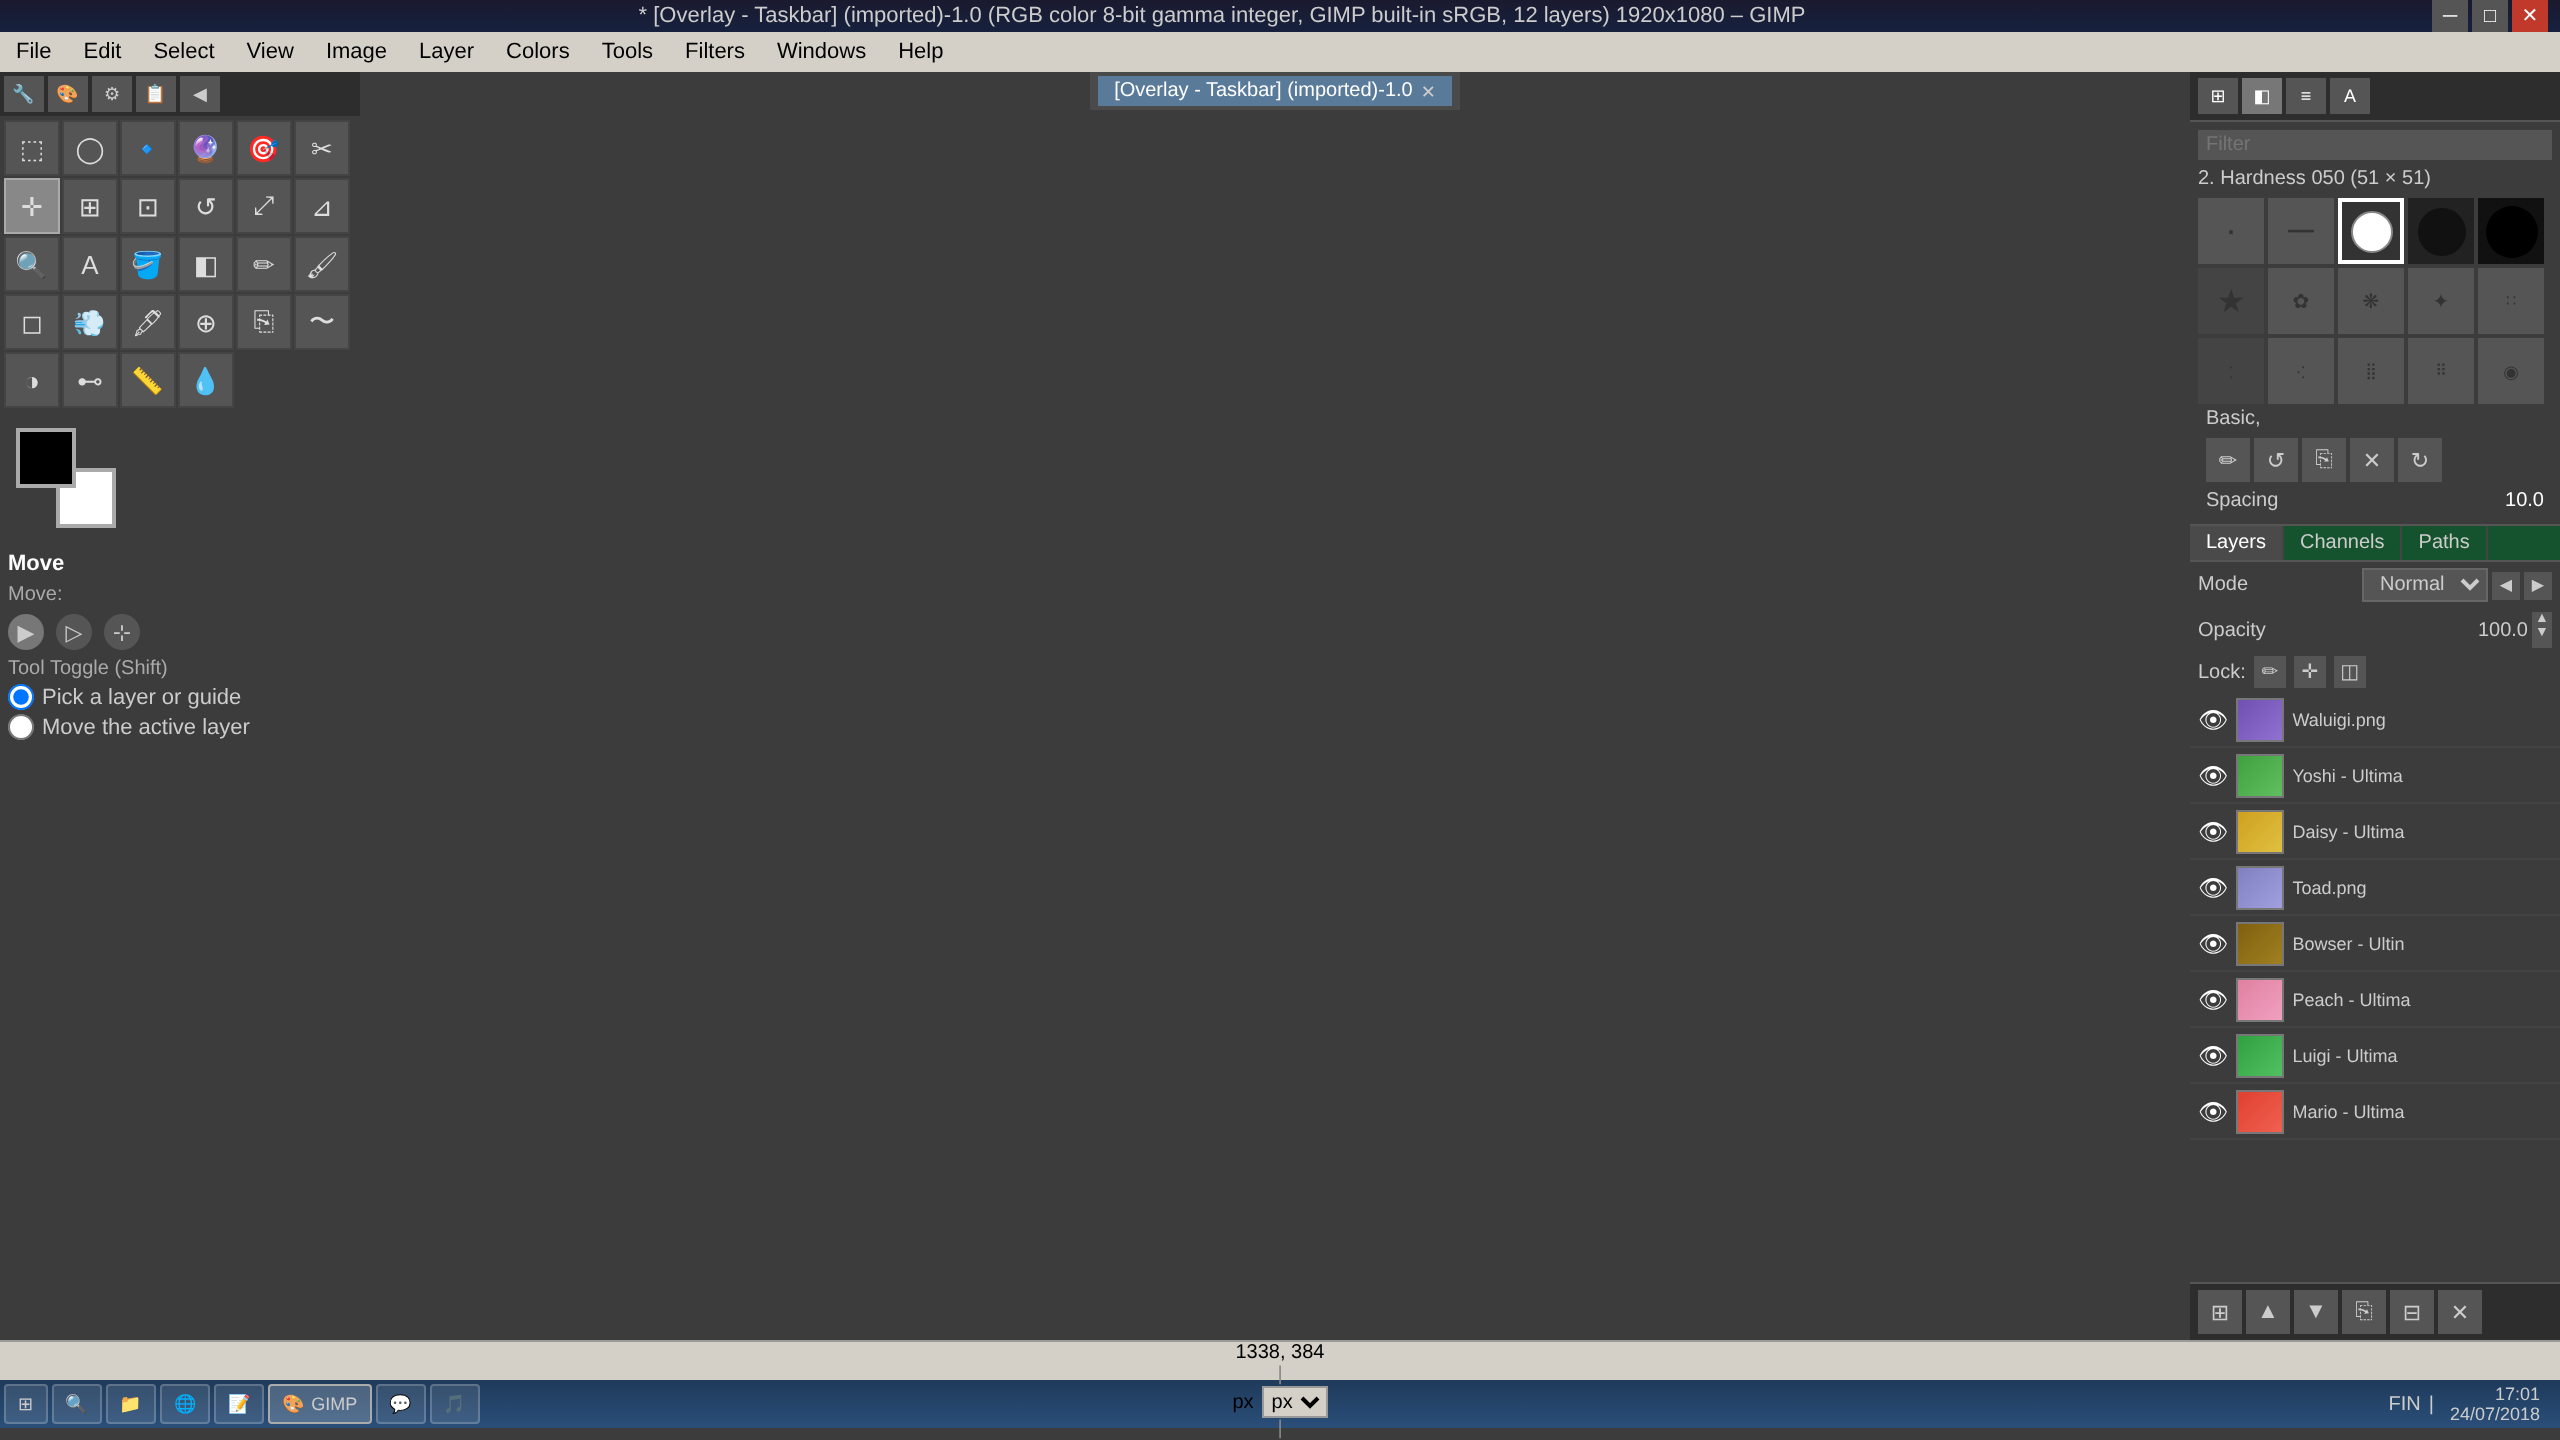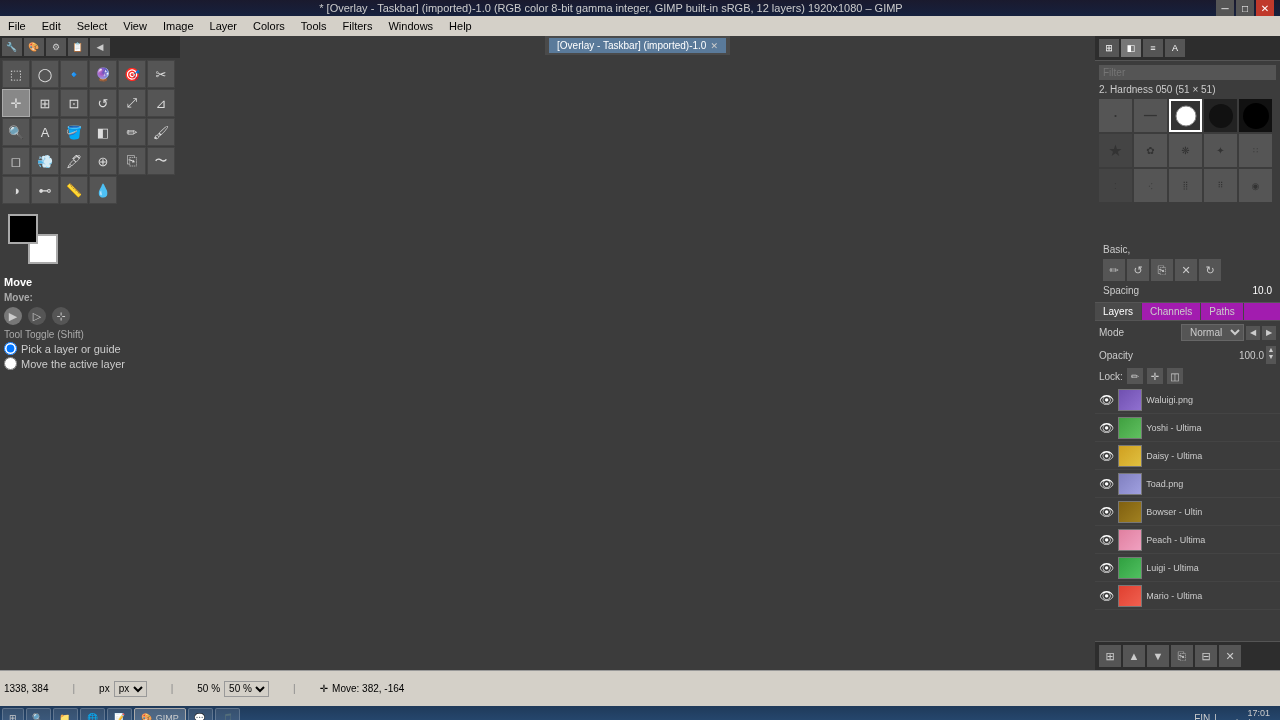--- a/index.html
+++ b/index.html
@@ -170,29 +170,30 @@
 
     
     .desktop-bg {
       width: 100%; height: 100%;
       position: absolute;
       background: linear-gradient(160deg, #1e6fa5 0%, #2e8ec8 30%, #5ab0e0 55%, #1a5a85 100%);
     }
 
     
     #statusbar {
-      height: 36px;
+      height: 20px;
       background: #d4d0c8;
       display: flex;
       align-items: center;
       padding: 0 4px;
-      gap: 24px;
+      gap: 0;
       font-size: 10px;
       color: #000;
       border-top: 1px solid #999;
+      flex-direction: column;
     }
     .status-item {
       display: flex; align-items: center; gap: 4px;
     }
     .status-sep { color: #888; }
 
     
     #right-panel {
       width: 185px;
       background: #3c3c3c;
@@ -219,21 +220,21 @@
       gap: 2px;
     }
     .brush-cell {
       width: 33px; height: 33px;
       background: #555;
       display: flex; align-items: center; justify-content: center;
       cursor: pointer; font-size: 18px; color: #333;
     }
     .brush-cell.selected { border: 2px solid #fff; }
 
-    #basic-label { font-size: 10px; color: #ccc; padding: 2px 4px; margin-top: 40px; }
+    #basic-label { font-size: 10px; color: #ccc; padding: 2px 4px; }
     #spacing-row {
       display: flex; align-items: center; justify-content: space-between;
       padding: 2px 4px;
       font-size: 10px; color: #ccc;
     }
     .spacing-val { color: #fff; }
 
     
     .brush-actions {
       display: flex; gap: 2px; padding: 2px 4px;
@@ -241,21 +242,21 @@
     .brush-act-btn {
       width: 22px; height: 22px;
       background: #555;
       display: flex; align-items: center; justify-content: center;
       font-size: 11px; color: #ccc; cursor: pointer;
     }
 
     
     #layer-tabs {
       display: flex;
-      background: #a21caf;
+      background: #14532d;
       border-bottom: 1px solid #555;
       text-align: center;
     }
     .layer-tab {
       padding: 3px 8px;
       font-size: 10px; color: #ccc;
       cursor: pointer;
       border-right: 1px solid #444;
     }
     .layer-tab.active { background: #4a4a4a; color: #fff; }
@@ -431,21 +432,21 @@
 
     <div id="color-area">
       <div class="fg-bg-box">
         <div class="bg-color-box"></div>
         <div class="fg-color-box"></div>
       </div>
     </div>
 
     <div id="tool-options">
       <div class="option-title">Move</div>
-      <div style="font-size:10px;color:#aaa;margin-bottom:4px;font-weight:bold;">Move:</div>
+      <div style="font-size:10px;color:#aaa;margin-bottom:4px;">Move:</div>
       <div style="display:flex;gap:6px;margin-bottom:4px;">
         <div style="width:18px;height:18px;background:#777;border-radius:50%;display:flex;align-items:center;justify-content:center;cursor:pointer;">▶</div>
         <div style="width:18px;height:18px;background:#555;border-radius:50%;display:flex;align-items:center;justify-content:center;cursor:pointer;">▷</div>
         <div style="width:18px;height:18px;background:#555;border-radius:50%;display:flex;align-items:center;justify-content:center;cursor:pointer;">⊹</div>
       </div>
       <div style="font-size:10px;color:#aaa;">Tool Toggle  (Shift)</div>
       <label>
         <input type="radio" name="move-opt" checked="" style="">
         <span>Pick a layer or guide</span>
       </label>

